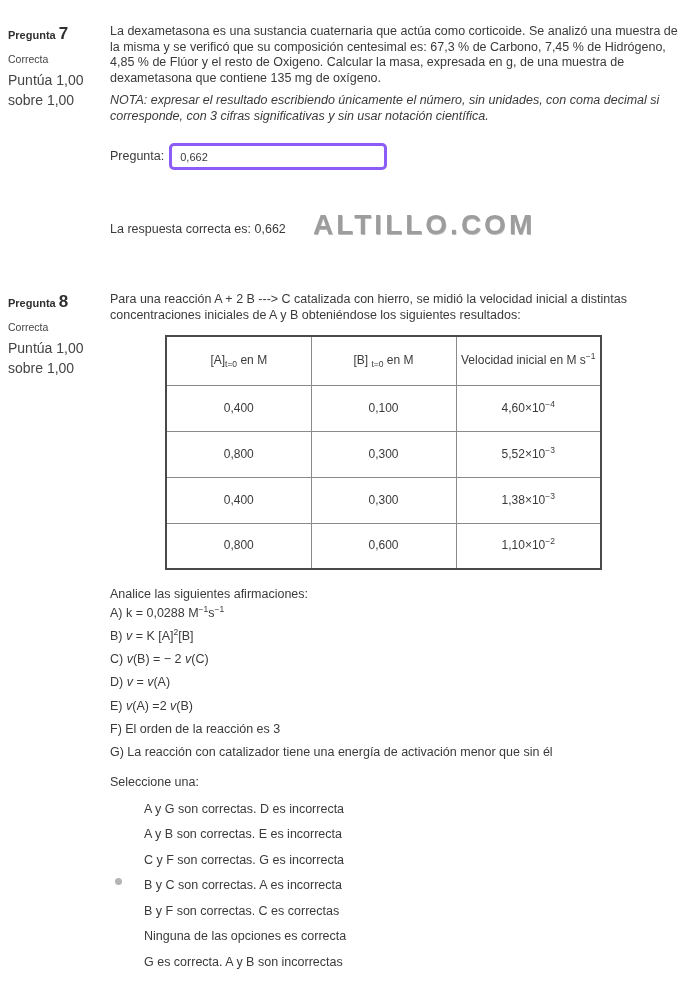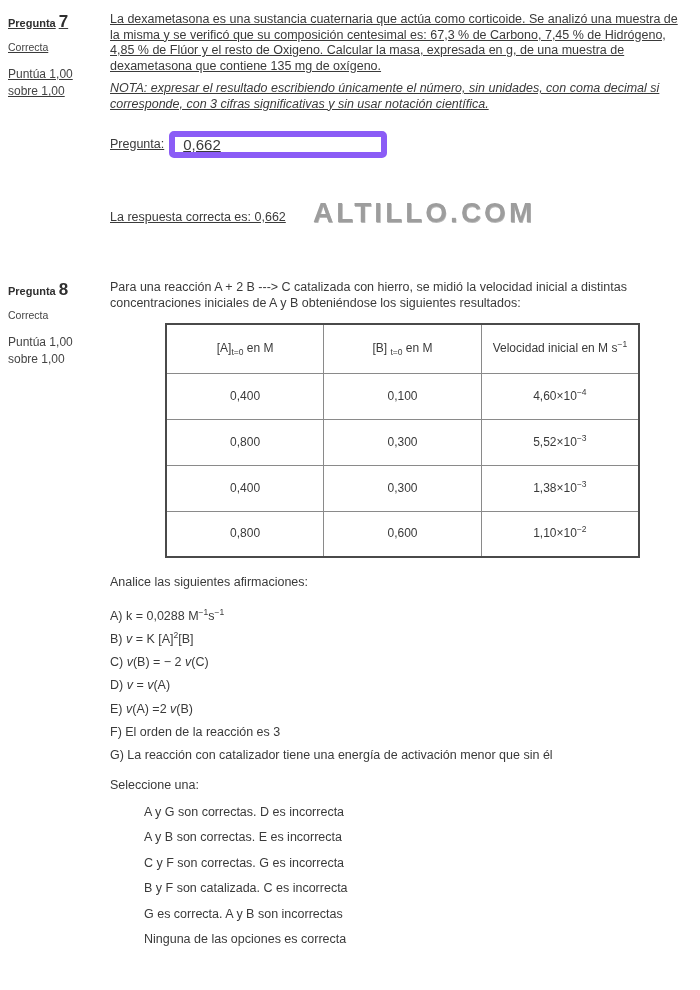--- a/index.html
+++ b/index.html
@@ -6,46 +6,46 @@
   html, body { background: #ffffff; }
   body {
     width: 700px;
     height: 990px;
     font-family: "Liberation Sans", sans-serif;
     color: #3a3a3a;
     overflow: hidden;
     position: relative;
   }
   .question-block { display: flex; width: 100%; }
-  .q7-block { padding-top: 12px; text-decoration: underline; }
+  .q7-block { padding-top: 24px; }
   .q8-block { margin-top: 46px; }
 
   
   .q-info { width: 110px; flex: 0 0 110px; padding-left: 8px; }
   .q-info .q-title { font-weight: bold; color: #2f2f2f; }
   .q-info .q-label { font-size: 11px; }
   .q-info .q-number { font-size: 17px; margin-left: 3px; }
   .q-info .q-status { font-size: 10.5px; margin-top: 9px; color: #444; }
-  .q-info .q-grade { font-size: 12px; margin-top: 13px; color: #444; line-height: 1.45; width: 92px; }
+  .q-info .q-grade { font-size: 14px; margin-top: 5px; color: #444; line-height: 1.45; width: 92px; }
 
   
   .q-content { flex: 1; padding-right: 14px; position: relative; font-size: 12.5px; line-height: 1.24; }
   .question-text { margin-bottom: 7px; }
   .nota-text { font-style: italic; margin-bottom: 19px; }
 
   .answer-row { display: flex; align-items: center; margin-bottom: 0; }
   .answer-label { font-size: 12.5px; }
   .answer-input {
     width: 218px; height: 27px;
     margin-left: 5px;
-    border: 6px solid #8b5cf6;
+    border: 3px solid #8b5cf6;
     border-radius: 5px;
     padding: 0 8px;
     font-family: "Liberation Sans", sans-serif;
-    font-size: 15px;
+    font-size: 11px;
     color: #3a3a3a;
     outline: none;
     background: #fff;
   }
   .q7-feedback-row { position: relative; margin-top: 46px; height: 30px; }
   .q7-feedback { font-size: 12.5px; padding-top: 6px; }
   .watermark {
     position: absolute;
     left: 203px; top: -8px;
     font-size: 28px;
@@ -54,40 +54,40 @@
     color: #9d9d9d;
     text-shadow: 0.5px 0.5px 0 #b9b9b9;
     user-select: none;
   }
 
   .intro-text { margin-bottom: 12px; }
 
   table.results-table {
     border-collapse: collapse;
     margin: 4px 0 0 55px;
-    width: 475px;
+    width: 437px;
     table-layout: fixed;
   }
   table.results-table { border: 2px solid #4a4a4a; }
   table.results-table th, table.results-table td {
     border: 1px solid #8a8a8a;
     text-align: center;
     vertical-align: middle;
     font-weight: normal;
     font-size: 12px;
     color: #3a3a3a;
   }
   table.results-table th { height: 49px; }
   table.results-table td { height: 46px; }
 
   sup { font-size: 8.5px; vertical-align: super; line-height: 0; }
   sub { font-size: 8.5px; vertical-align: sub; line-height: 0; }
   i { font-style: italic; }
 
-  .analyze-label { margin-top: 17px; margin-bottom: 17px; }
+  .analyze-label { margin-top: 17px; margin-bottom: 2px; }
   .affirmation { margin-bottom: 7px; line-height: 1.3; }
   .select-label { margin-top: 15px; margin-bottom: 11px; }
 
   .options-list { }
   .option-row { display: flex; align-items: flex-start; height: 25.5px; cursor: pointer; }
   .radio-marker { width: 34px; flex: 0 0 34px; display: flex; align-items: center; }
   .radio-marker.selected::before {
     content: "";
     display: block;
     width: 7px; height: 7px;
@@ -184,27 +184,31 @@
         </div>
         <div class="option-row">
           <span class="radio-marker"></span>
           <span class="option-label">A y B son correctas. E es incorrecta</span>
         </div>
         <div class="option-row">
           <span class="radio-marker"></span>
           <span class="option-label">C y F son correctas. G es incorrecta</span>
         </div>
         <div class="option-row">
-          <span class="radio-marker"></span>
-          <span class="option-label">B y F son catalizada. C es incorrecta</span>
+          <span class="radio-marker selected"></span>
+          <span class="option-label">B y C son correctas. A es incorrecta</span>
+        </div>
+        <div class="option-row">
+          <span class="radio-marker"></span>
+          <span class="option-label">B y F son correctas. C es correctas</span>
+        </div>
+        <div class="option-row">
+          <span class="radio-marker"></span>
+          <span class="option-label">Ninguna de las opciones es correcta</span>
         </div>
         <div class="option-row">
           <span class="radio-marker"></span>
           <span class="option-label">G es correcta. A y B son incorrectas</span>
         </div>
-        <div class="option-row">
-          <span class="radio-marker"></span>
-          <span class="option-label">Ninguna de las opciones es correcta</span>
-        </div>
       </div>
 
   </div>
 </div>
 
 </body></html>

